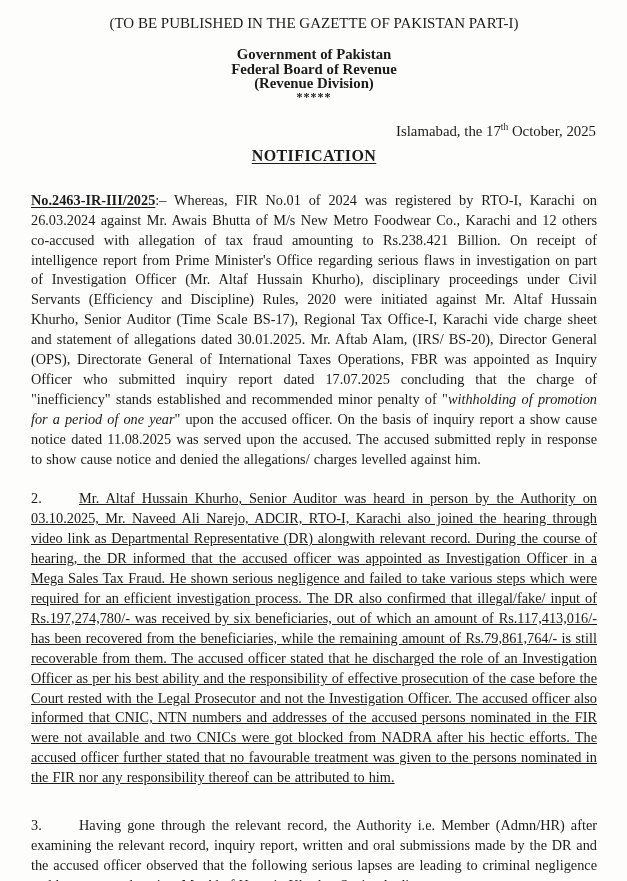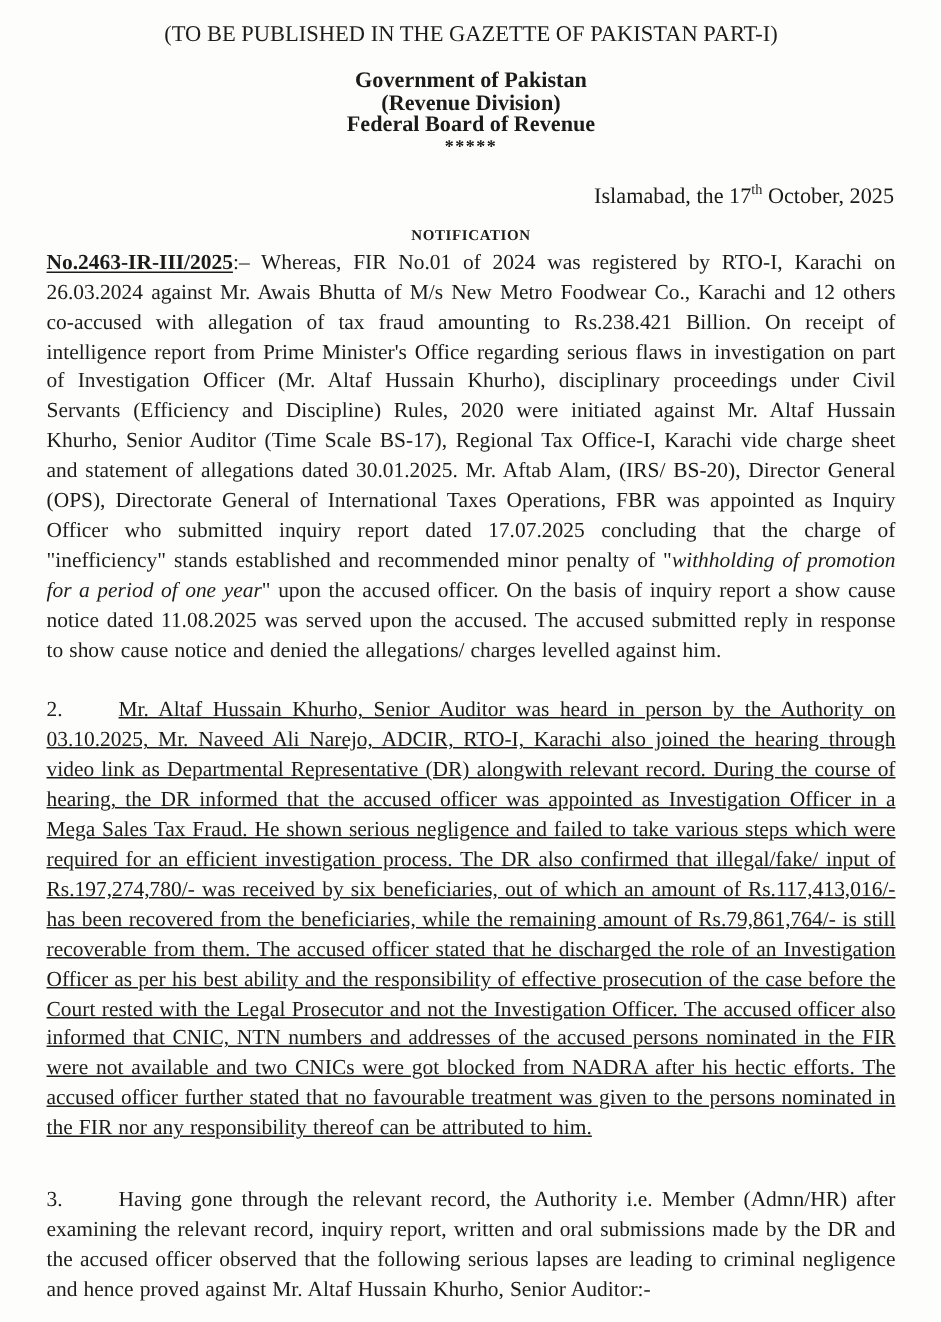--- a/index.html
+++ b/index.html
@@ -53,37 +53,38 @@
     line-height: 0;
     vertical-align: super;
   }
   .title-block {
     text-align: center;
     margin-top: 7px;
   }
   .doc-title {
     display: inline-block;
     font-weight: bold;
-    font-size: 10px;
+    font-size: 16px;
     line-height: 17px;
     letter-spacing: 0.4px;
+    text-decoration: underline;
     text-underline-offset: 2px;
   }
   .doc-subtitle {
     font-size: 14.8px;
     line-height: 15px;
   }
   .para {
     margin: 0;
     text-align: justify;
     font-size: 14.3px;
     line-height: 19.9px;
     word-spacing: 0.5px;
   }
-  .para-1 { margin-top: 0; }
+  .para-1 { margin-top: 26px; }
   .para-2 { margin-top: 20px; text-decoration: underline; }
   .para-3 { margin-top: 28px; }
   .refno {
     font-weight: bold;
     text-decoration: underline;
     text-underline-offset: 2px;
   }
   .para-num {
     display: inline-block;
     width: 48px;
@@ -94,22 +95,22 @@
 </style>
 </head>
 <body>
 
 <div class="page">
 
   <div class="gazette-line">(TO BE PUBLISHED IN THE GAZETTE OF PAKISTAN PART-I)</div>
 
   <div class="org-block">
     <div>Government of Pakistan</div>
+    <div>Federal Board of Revenue</div>
     <div>(Revenue Division)</div>
-    <div>Federal Board of Revenue</div>
     <div class="stars">*****</div>
   </div>
 
   <div class="dateline"><span>Islamabad, the 17</span><sup>th</sup><span> October, 2025</span></div>
 
   <div class="title-block">
     <div class="doc-title">NOTIFICATION</div>
   </div>
 
   <p class="para para-1"><span class="refno">No.2463-IR-III/2025</span><span>:– </span><span>Whereas, FIR No.01 of 2024 was registered by RTO-I, Karachi on 26.03.2024 against Mr. Awais Bhutta of M/s New Metro Foodwear Co., Karachi and 12 others co-accused with allegation of tax fraud amounting to Rs.238.421 Billion. On receipt of intelligence report from Prime Minister's Office regarding serious flaws in investigation on part of Investigation Officer (Mr. Altaf Hussain Khurho), disciplinary proceedings under Civil Servants (Efficiency and Discipline) Rules, 2020 were initiated against Mr. Altaf Hussain Khurho, Senior Auditor (Time Scale BS-17), Regional Tax Office-I, Karachi vide charge sheet and statement of allegations dated 30.01.2025. Mr. Aftab Alam, (IRS/ BS-20), Director General (OPS), Directorate General of International Taxes Operations, FBR was appointed as Inquiry Officer who submitted inquiry report dated 17.07.2025 concluding that the charge of "inefficiency" stands established and recommended minor penalty of "</span><span class="italic-phrase">withholding of promotion for a period of one year</span><span>" upon the accused officer. On the basis of inquiry report a show cause notice dated 11.08.2025 was served upon the accused. The accused submitted reply in response to show cause notice and denied the allegations/ charges levelled against him.</span></p>

